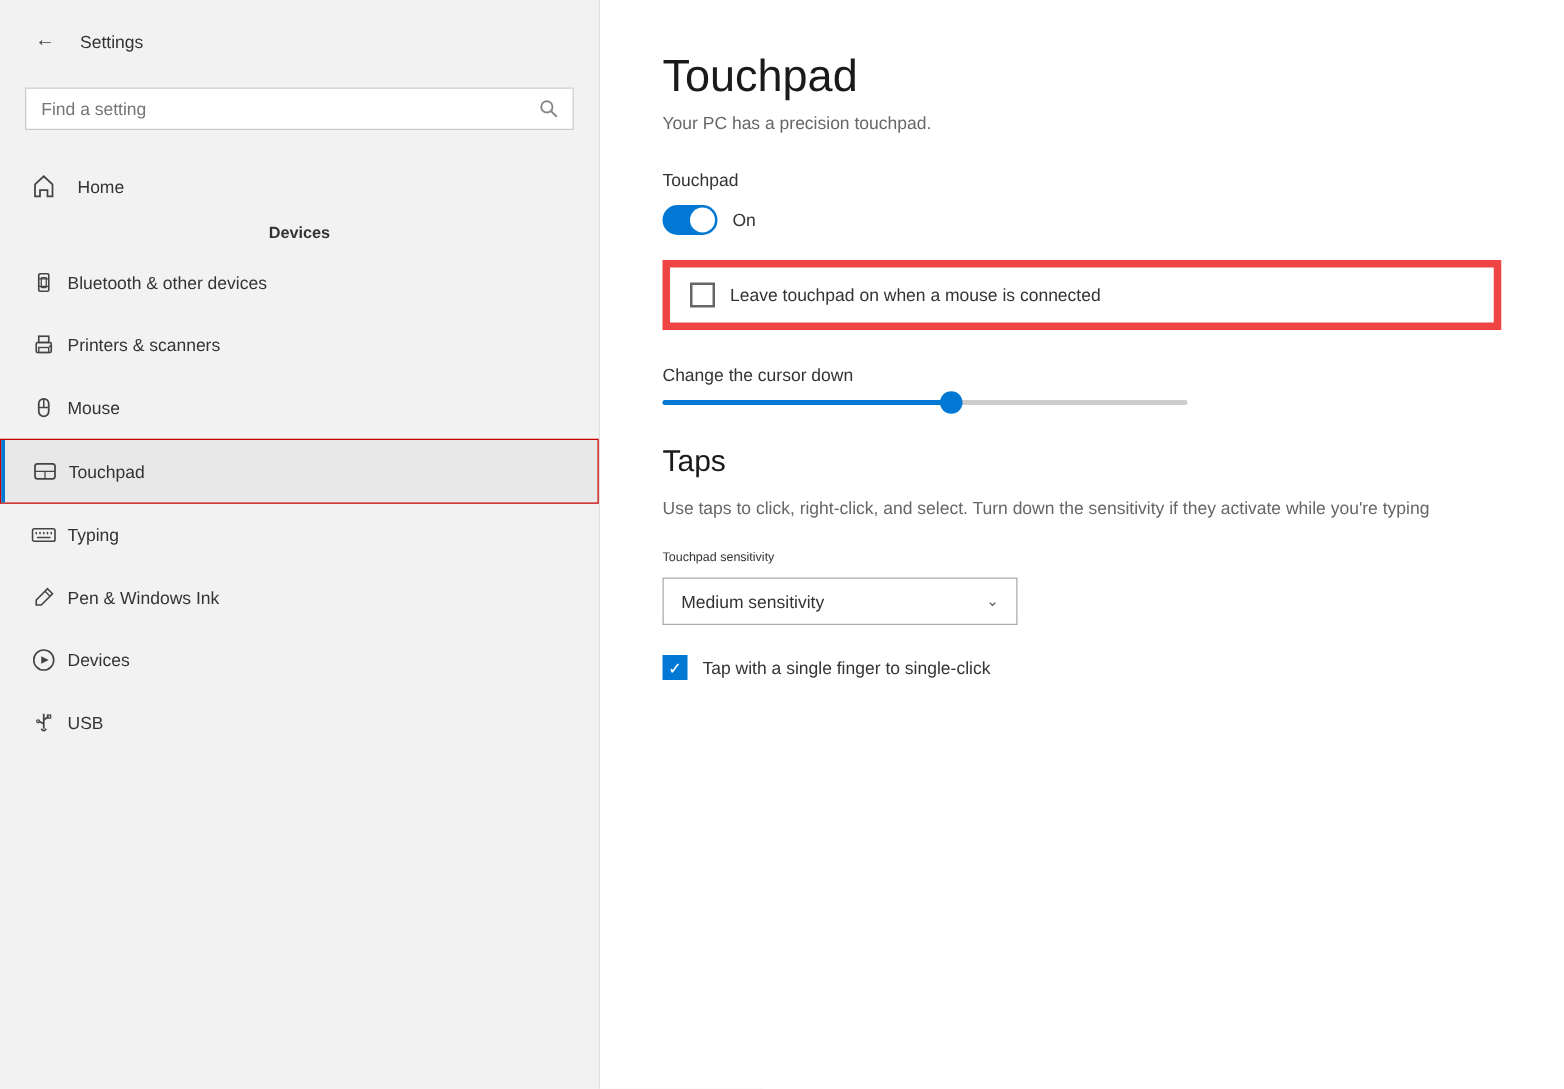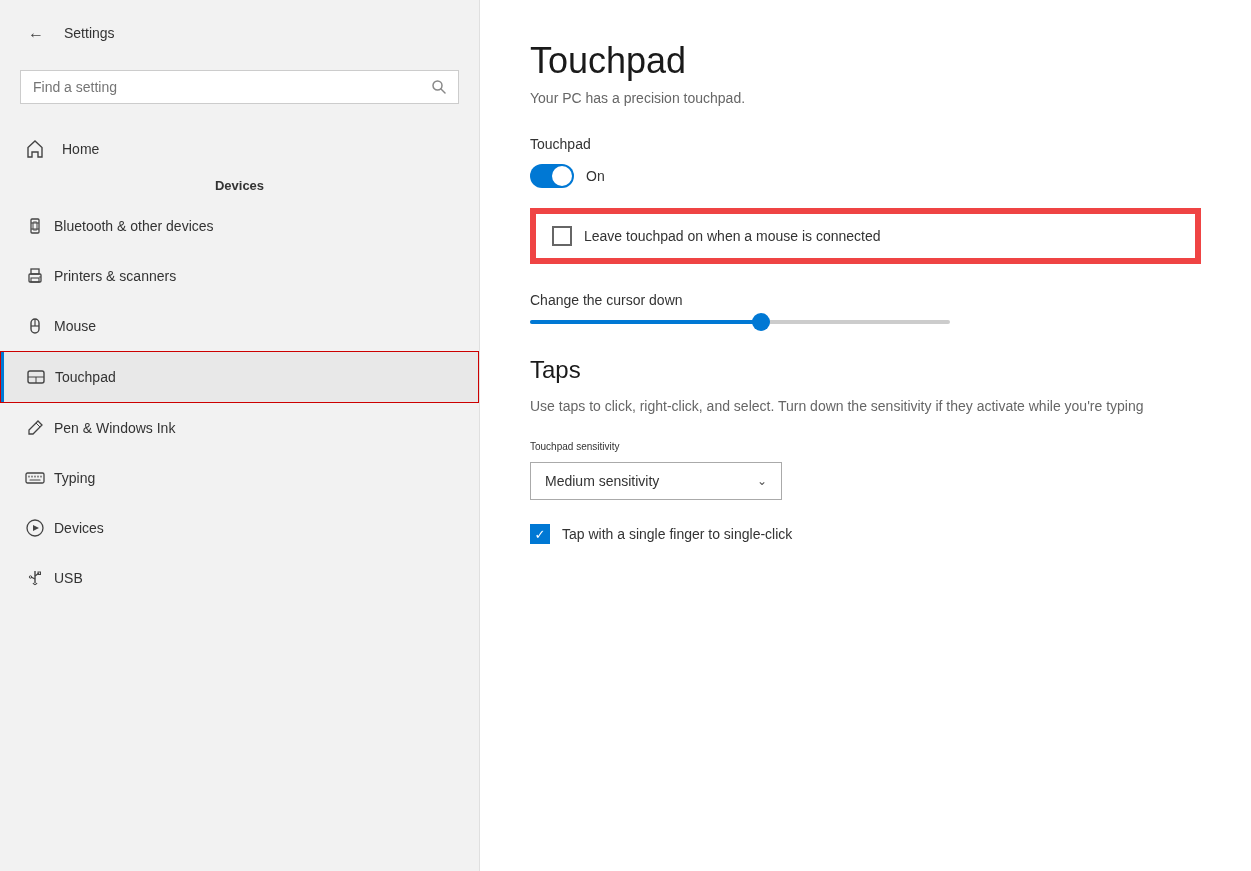--- a/index.html
+++ b/index.html
@@ -284,21 +284,21 @@
       color: #333;
       margin-bottom: 10px;
     }
 
     .sensitivity-dropdown {
       display: flex;
       align-items: center;
       justify-content: space-between;
       border: 1px solid #aaa;
       padding: 10px 14px;
-      width: 252px;
+      width: 284px;
       cursor: pointer;
       font-size: 14px;
       color: #333;
       background: white;
     }
 
     .dropdown-arrow {
       font-size: 12px;
       color: #555;
     }
@@ -404,50 +404,50 @@
 
   <div class="nav-item active">
     <div class="nav-icon">
       <svg width="20" height="20" viewBox="0 0 20 20" fill="none">
         <rect x="2" y="4" width="16" height="12" rx="2" stroke="#444" stroke-width="1.4" fill="none"></rect>
         <line x1="2" y1="10" x2="18" y2="10" stroke="#444" stroke-width="1"></line>
         <line x1="10" y1="10" x2="10" y2="16" stroke="#444" stroke-width="1"></line>
       </svg>
     </div>
     <span>Touchpad</span>
-  </div>
-
-  <div class="nav-item">
-    <div class="nav-icon">
-      <svg width="20" height="20" viewBox="0 0 20 20" fill="none">
-        <path d="M13 3l4 4-9 9H4v-4l9-9z" stroke="#444" stroke-width="1.3" fill="none"></path>
-        <line x1="11" y1="5" x2="15" y2="9" stroke="#444" stroke-width="1"></line>
-      </svg>
-    </div>
-    <span>Pen &amp; Windows Ink</span>
   </div>
 
   <div class="nav-item">
     <div class="nav-icon">
       <svg width="20" height="20" viewBox="0 0 20 20" fill="none">
         <rect x="1" y="5" width="18" height="10" rx="1.5" stroke="#444" stroke-width="1.3" fill="none"></rect>
         <line x1="4" y1="8" x2="4" y2="9" stroke="#444" stroke-width="1.2" stroke-linecap="round"></line>
         <line x1="7" y1="8" x2="7" y2="9" stroke="#444" stroke-width="1.2" stroke-linecap="round"></line>
         <line x1="10" y1="8" x2="10" y2="9" stroke="#444" stroke-width="1.2" stroke-linecap="round"></line>
         <line x1="13" y1="8" x2="13" y2="9" stroke="#444" stroke-width="1.2" stroke-linecap="round"></line>
         <line x1="16" y1="8" x2="16" y2="9" stroke="#444" stroke-width="1.2" stroke-linecap="round"></line>
         <line x1="5" y1="12" x2="15" y2="12" stroke="#444" stroke-width="1.2" stroke-linecap="round"></line>
       </svg>
     </div>
     <span>Typing</span>
   </div>
 
   <div class="nav-item">
     <div class="nav-icon">
       <svg width="20" height="20" viewBox="0 0 20 20" fill="none">
+        <path d="M13 3l4 4-9 9H4v-4l9-9z" stroke="#444" stroke-width="1.3" fill="none"></path>
+        <line x1="11" y1="5" x2="15" y2="9" stroke="#444" stroke-width="1"></line>
+      </svg>
+    </div>
+    <span>Pen &amp; Windows Ink</span>
+  </div>
+
+  <div class="nav-item">
+    <div class="nav-icon">
+      <svg width="20" height="20" viewBox="0 0 20 20" fill="none">
         <circle cx="10" cy="10" r="8" stroke="#444" stroke-width="1.3" fill="none"></circle>
         <polygon points="8,7 14,10 8,13" fill="#444"></polygon>
       </svg>
     </div>
     <span>Devices</span>
   </div>
 
   <div class="nav-item">
     <div class="nav-icon">
       <svg width="20" height="20" viewBox="0 0 20 20" fill="none">

